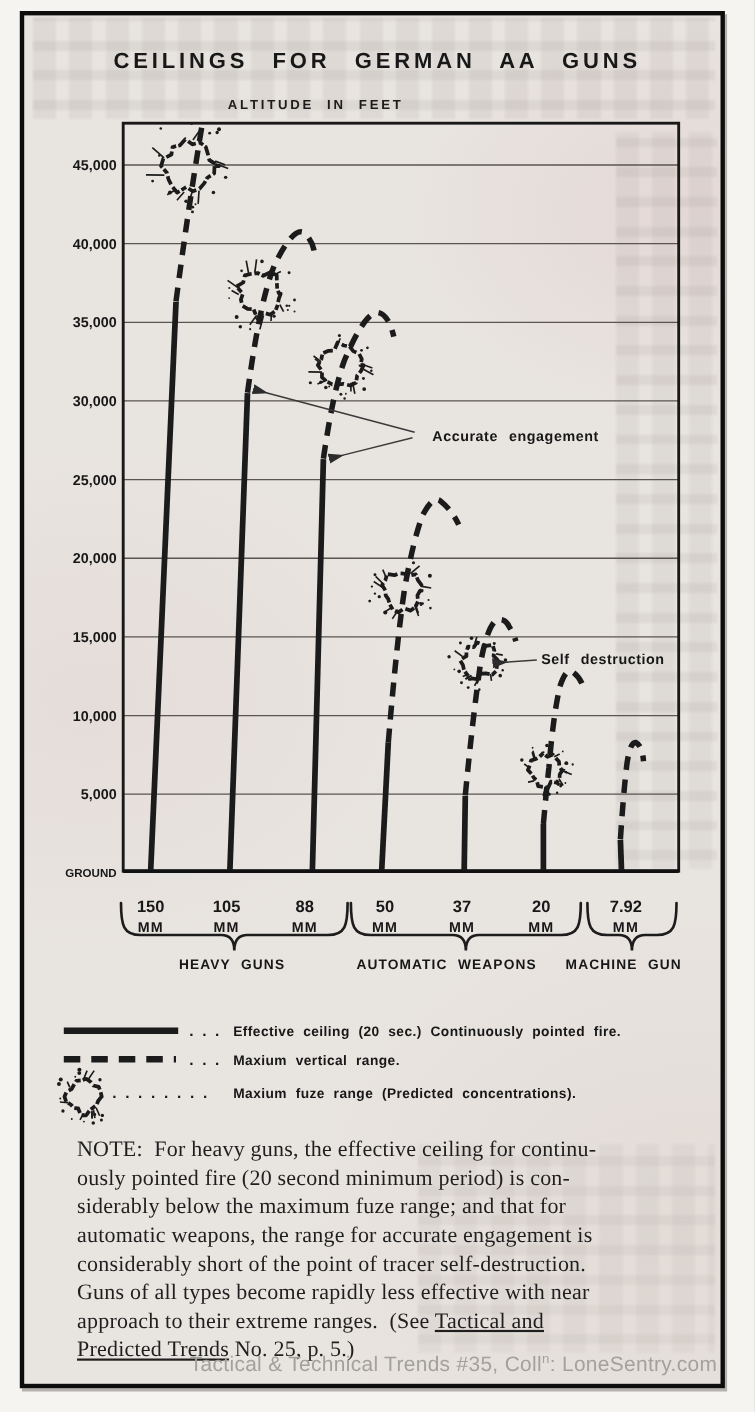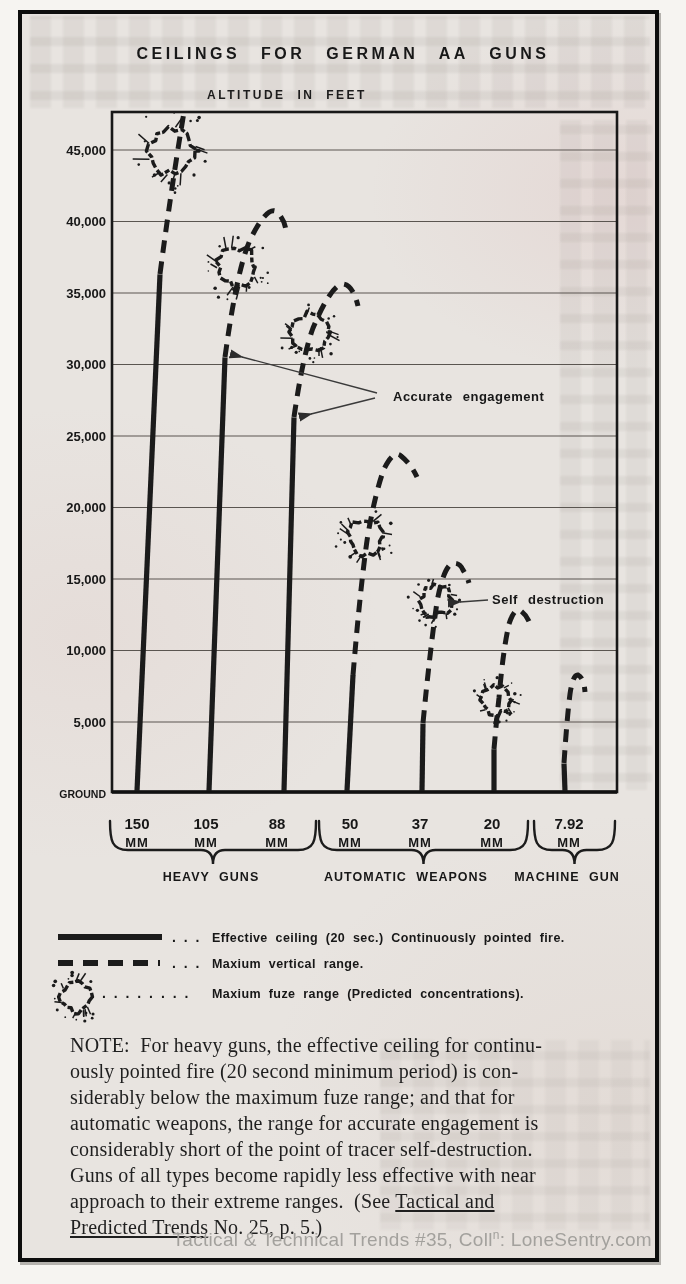--- a/index.html
+++ b/index.html
@@ -14,21 +14,21 @@
       #e8e4e0;
     box-shadow:2px 3px 0 rgba(60,55,50,.35);}
   .bleed{position:absolute;pointer-events:none;filter:blur(1.2px);
     background:
       repeating-linear-gradient(90deg, rgba(125,118,112,.09) 0 21px, transparent 21px 33px),
       repeating-linear-gradient(0deg, transparent 0 8px, rgba(125,118,112,.10) 8px 17px, transparent 17px 27px);}
   #bleed-top{left:30px;top:16px;width:620px;height:92px;}
   #bleed-right{left:560px;top:120px;width:92px;height:670px;opacity:.9;}
   #bleed-bottom{left:380px;top:1040px;width:270px;height:190px;opacity:.7;}
   #title{position:absolute;left:36px;top:45px;width:614px;text-align:center;
-    font-size:16px;font-weight:700;letter-spacing:3.5px;word-spacing:13px;color:#181818;}
+    font-size:20px;font-weight:700;letter-spacing:3.5px;word-spacing:13px;color:#181818;}
   #subtitle{position:absolute;left:0px;top:88px;width:574px;text-align:center;
     font-size:12px;font-weight:700;letter-spacing:2.5px;word-spacing:6px;color:#1c1c1c;}
   #chart-svg{position:absolute;left:0;top:0;width:686px;height:1284px;}
   .svg-bold{font-family:"Liberation Sans",sans-serif;font-weight:700;fill:#171717;}
   #note{position:absolute;left:70px;top:1032px;width:566px;
     font-family:"Liberation Serif",serif;font-size:20px;line-height:26px;color:#1f1f1f;
     white-space:pre-wrap;letter-spacing:.2px;}
   #note .u{text-decoration:underline;text-decoration-thickness:1.5px;text-underline-offset:2px;margin-top:26px;}
   #footer{position:absolute;right:34px;top:1228px;font-size:19px;color:#a3a19d;
     letter-spacing:.3px;}

